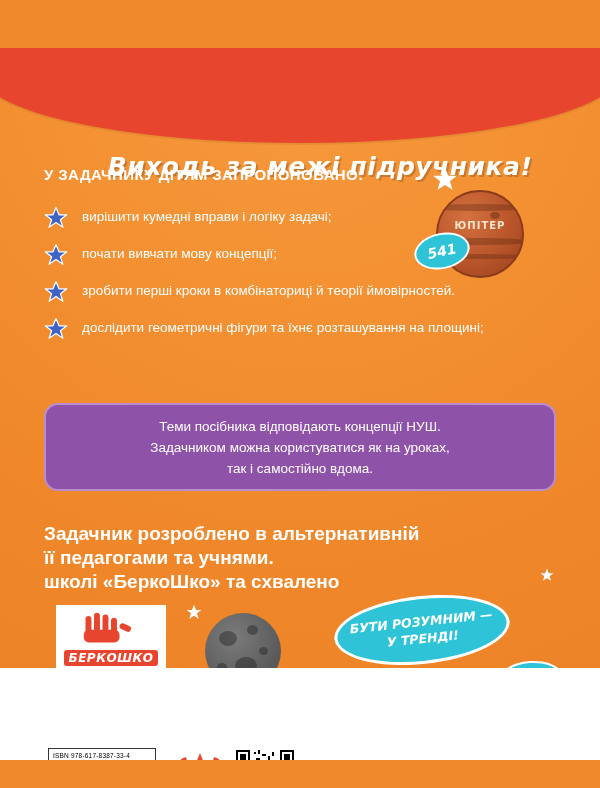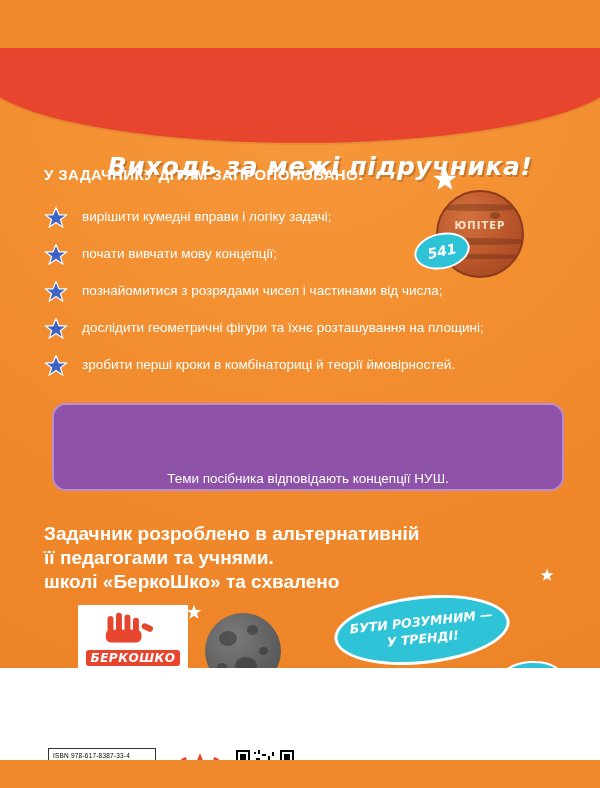--- a/index.html
+++ b/index.html
@@ -56,40 +56,40 @@
   .star{
     width:24px;height:24px;flex:0 0 24px;margin-right:14px;
     position:relative;top:1px;
   }
   .item-text{
     color:#ffffff;font-size:13.5px;line-height:17px;
   }
 
   
   .note{
-    position:absolute;left:52px;top:355px;width:512px;height:88px;
+    position:absolute;left:44px;top:355px;width:512px;height:88px;
     background:#8e52a8;
     border:2px solid #b98ccd;
     border-radius:14px;
     box-sizing:border-box;
-    display:flex;flex-direction:column;justify-content:flex-end;align-items:center;
+    display:flex;flex-direction:column;justify-content:center;align-items:center;
   }
   .note-line{
     color:#ffffff;font-size:13.5px;line-height:21px;text-align:center;
   }
 
   
   .school{
     position:absolute;left:44px;top:474px;width:420px;
     color:#ffffff;font-size:19px;font-weight:bold;line-height:24px;
   }
 
   
   .logo{
-    position:absolute;left:78px;top:557px;width:110px;height:78px;
+    position:absolute;left:56px;top:557px;width:110px;height:78px;
     background:#ffffff;
     box-sizing:border-box;
     padding:6px 5px;
   }
   .logo-hand{
     width:100%;height:34px;position:relative;
   }
   .logo-word{
     margin-top:3px;text-align:center;
   }
@@ -235,38 +235,34 @@
     <div class="item">
       <svg class="star" viewBox="0 0 24 24">
         <polygon points="12,1.5 15,8.8 22.8,8.8 16.4,13.7 18.9,21.3 12,16.6 5.1,21.3 7.6,13.7 1.2,8.8 9,8.8" fill="#3d63c4" stroke="#ffffff" stroke-width="1.2" stroke-linejoin="round"></polygon>
       </svg>
       <div class="item-text">почати вивчати мову концепції;</div>
     </div>
     <div class="item">
       <svg class="star" viewBox="0 0 24 24">
         <polygon points="12,1.5 15,8.8 22.8,8.8 16.4,13.7 18.9,21.3 12,16.6 5.1,21.3 7.6,13.7 1.2,8.8 9,8.8" fill="#3d63c4" stroke="#ffffff" stroke-width="1.2" stroke-linejoin="round"></polygon>
       </svg>
-      <div class="item-text">познайомитися з розрядами чисел і частинами від числа;</div>
+      <div class="item-text">зробити перші кроки в комбінаториці й теорії ймовірностей.</div>
     </div>
     <div class="item">
       <svg class="star" viewBox="0 0 24 24">
         <polygon points="12,1.5 15,8.8 22.8,8.8 16.4,13.7 18.9,21.3 12,16.6 5.1,21.3 7.6,13.7 1.2,8.8 9,8.8" fill="#3d63c4" stroke="#ffffff" stroke-width="1.2" stroke-linejoin="round"></polygon>
       </svg>
       <div class="item-text">дослідити геометричні фігури та їхнє розташування на площині;</div>
     </div>
-    <div class="item">
-      <svg class="star" viewBox="0 0 24 24">
-        <polygon points="12,1.5 15,8.8 22.8,8.8 16.4,13.7 18.9,21.3 12,16.6 5.1,21.3 7.6,13.7 1.2,8.8 9,8.8" fill="#3d63c4" stroke="#ffffff" stroke-width="1.2" stroke-linejoin="round"></polygon>
-      </svg>
-      <div class="item-text">зробити перші кроки в комбінаториці й теорії ймовірностей.</div>
-    </div>
   </div>
 
   <div class="note">
     <div class="note-line">Теми посібника відповідають концепції НУШ.</div>
+    <div class="note-line">Задачником можна користуватися як на уроках,</div>
+    <div class="note-line">так і самостійно вдома.</div>
   </div>
 
   <div class="school">
     <div>Задачник розроблено в альтернативній</div>
     <div>її педагогами та учнями.</div>
     <div>школі «БеркоШко» та схвалено</div>
   </div>
 
   <div class="logo">
     <div class="logo-hand">

